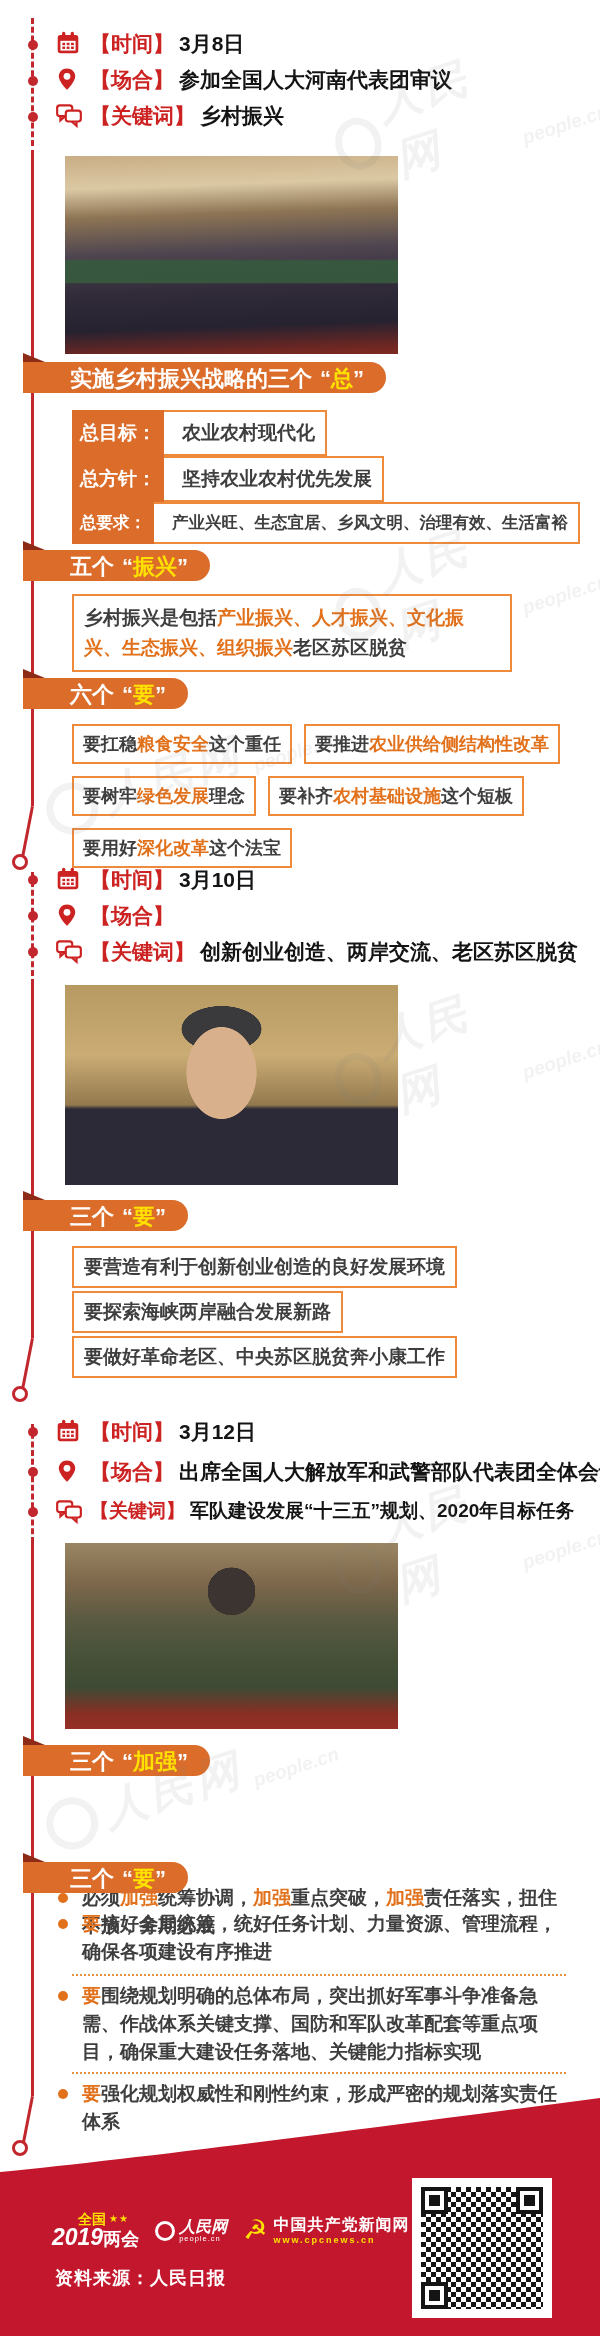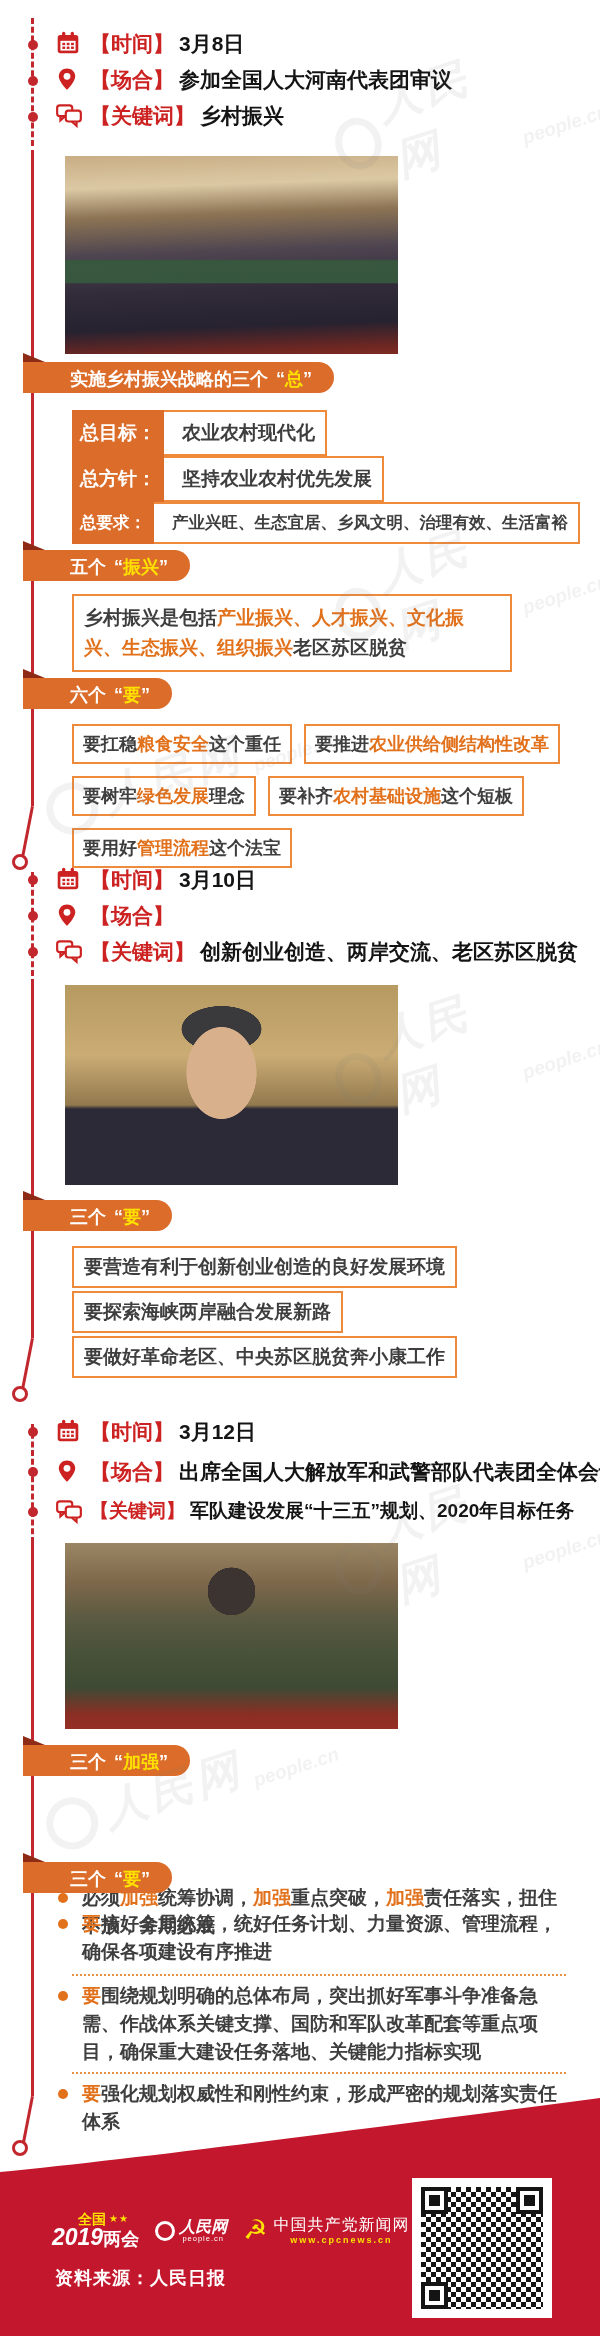--- a/index.html
+++ b/index.html
@@ -49,21 +49,21 @@
       radial-gradient(ellipse 58px 76px at 47% 44%, #d9b08c 0 60%, rgba(0,0,0,0) 61%),
       radial-gradient(ellipse 66px 38px at 47% 22%, #3a3a3c 0 60%, rgba(0,0,0,0) 61%),
       linear-gradient(180deg, rgba(0,0,0,0) 60%, #2c2a36 62% 100%),
       linear-gradient(180deg,#b69a62 0%,#caac74 35%,#93794e 60%,#6e5a3c 100%);}
   .p3{height:186px;background-image:
       radial-gradient(circle 24px at 50% 26%, #3c3430 0 99%, rgba(0,0,0,0) 100%),
       linear-gradient(180deg,#9a8563 0%,#7c674a 22%,#5c5a42 40%,#49523a 58%,#3e4a34 78%,#8a2e24 92%,#962f24 100%);}
 
   
   .banner{position:absolute;left:23px;height:19px;line-height:34px;background:var(--banner-orange);
-          color:#fff;font-size:18px;font-weight:bold;padding:0 22px 12px 47px;
+          color:#fff;font-size:22px;font-weight:bold;padding:0 22px 12px 47px;
           border-radius:0 17px 17px 0;z-index:3;white-space:nowrap;}
   .banner::before{content:"";position:absolute;left:0;top:-9px;width:0;height:0;
           border-bottom:9px solid var(--banner-fold);border-right:22px solid transparent;}
   .kw{color:var(--keyword-yellow);}
   .kw::before{content:"\201C";color:#fff;margin-left:8px;}
   .kw::after{content:"\201D";color:#fff;}
 
   
   .zrow{position:absolute;left:72px;display:inline-flex;align-items:stretch;
         border:2px solid var(--box-border-orange);background:#fff;font-weight:bold;font-size:19px;z-index:2;}
@@ -83,39 +83,39 @@
   .hl{color:var(--highlight-orange);}
 
   
   .bullet{position:absolute;left:82px;width:480px;font-size:19px;line-height:28px;
           font-weight:bold;color:#3e3e3e;z-index:2;}
   .bullet::before{content:"";position:absolute;left:-24px;top:9px;width:10px;height:10px;
           border-radius:50%;background:var(--highlight-orange);}
   .dotsep{position:absolute;left:72px;width:494px;border-top:2px dotted #E8913F;z-index:2;}
 
   
-  .footer{position:absolute;left:0;top:2090px;width:600px;height:246px;z-index:5;text-align:center;}
+  .footer{position:absolute;left:0;top:2090px;width:600px;height:246px;z-index:5;}
   .curve{position:absolute;left:0;top:0;}
   .logo-row{position:absolute;left:52px;top:122px;display:flex;align-items:center;gap:16px;}
   .ev{display:flex;flex-direction:column;line-height:1;}
   .ev-top{display:flex;align-items:center;gap:3px;margin-left:26px;}
   .ev-gq{color:var(--keyword-yellow);font-size:14px;font-weight:bold;}
   .ev-stars{color:var(--keyword-yellow);font-size:10px;letter-spacing:1px;}
   .ev-bot{display:flex;align-items:baseline;}
   .ev-year{color:#fff;font-style:italic;font-weight:bold;font-size:23px;}
   .ev-word{color:#fff;font-weight:bold;font-size:18px;}
   .pm{display:flex;align-items:center;gap:4px;}
   .pm-ring{width:14px;height:14px;border:3px solid #fff;border-radius:50%;flex:none;}
   .pm-col{display:flex;flex-direction:column;line-height:1;}
   .pm-name{color:#fff;font-size:16px;font-weight:bold;font-style:italic;}
   .pm-dom{color:#fff;font-size:7.5px;letter-spacing:1px;}
   .cpc{display:flex;align-items:center;gap:6px;}
   .cpc-ham{color:var(--keyword-yellow);font-size:27px;line-height:1;}
   .cpc-col{display:flex;flex-direction:column;line-height:1.25;}
-  .cpc-name{color:#fff;font-weight:normal;font-size:16px;letter-spacing:1px;}
+  .cpc-name{color:#fff;font-weight:bold;font-size:16px;letter-spacing:1px;}
   .cpc-url{color:var(--keyword-yellow);font-size:9px;font-weight:bold;letter-spacing:2px;}
   .f-src{position:absolute;left:55px;top:176px;color:#fff;font-size:18px;font-weight:bold;letter-spacing:1px;}
   .f-cred{position:absolute;left:55px;top:208px;color:#fff;font-size:18px;font-weight:bold;
           display:flex;gap:36px;letter-spacing:1px;}
   .qr{position:absolute;left:412px;top:88px;width:140px;height:140px;background:#fff;
       padding:9px;box-sizing:border-box;}
   .qr-pat{position:relative;width:100%;height:100%;
       background:repeating-conic-gradient(#141414 0% 25%, #ffffff 0% 50%) 0 0/10px 10px;}
   .qf{position:absolute;width:27px;height:27px;border:4px solid #141414;background:#fff;box-sizing:border-box;}
   .qf::after{content:"";position:absolute;inset:4px;background:#141414;}
@@ -236,21 +236,21 @@
 
     <div class="banner" style="top:678px">
       <span>六个</span><span class="kw">要</span>
     </div>
 
     <div class="boxgrid" style="top:724px">
       <div class="gbox"><span>要扛稳</span><span class="hl">粮食安全</span><span>这个重任</span></div>
       <div class="gbox"><span>要推进</span><span class="hl">农业供给侧结构性改革</span></div>
       <div class="gbox"><span>要树牢</span><span class="hl">绿色发展</span><span>理念</span></div>
       <div class="gbox"><span>要补齐</span><span class="hl">农村基础设施</span><span>这个短板</span></div>
-      <div class="gbox"><span>要用好</span><span class="hl">管理流程</span><span>这个法宝</span></div>
+      <div class="gbox"><span>要用好</span><span class="hl">深化改革</span><span>这个法宝</span></div>
     </div>
   </div>
 
   <div class="sec">
     <div class="tl-dash" style="top:872px;height:113px"></div>
     <div class="tl-dot" style="top:875px"></div>
     <div class="tl-dot" style="top:911px"></div>
     <div class="tl-dot" style="top:947px"></div>
     <div class="tl-solid" style="top:985px;height:353px"></div>
     <div class="tl-slant" style="top:1338px;height:52px"></div>

